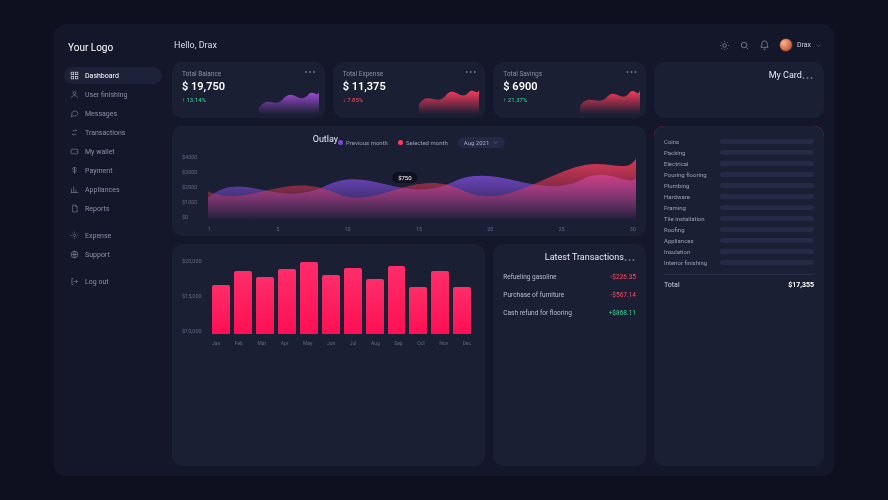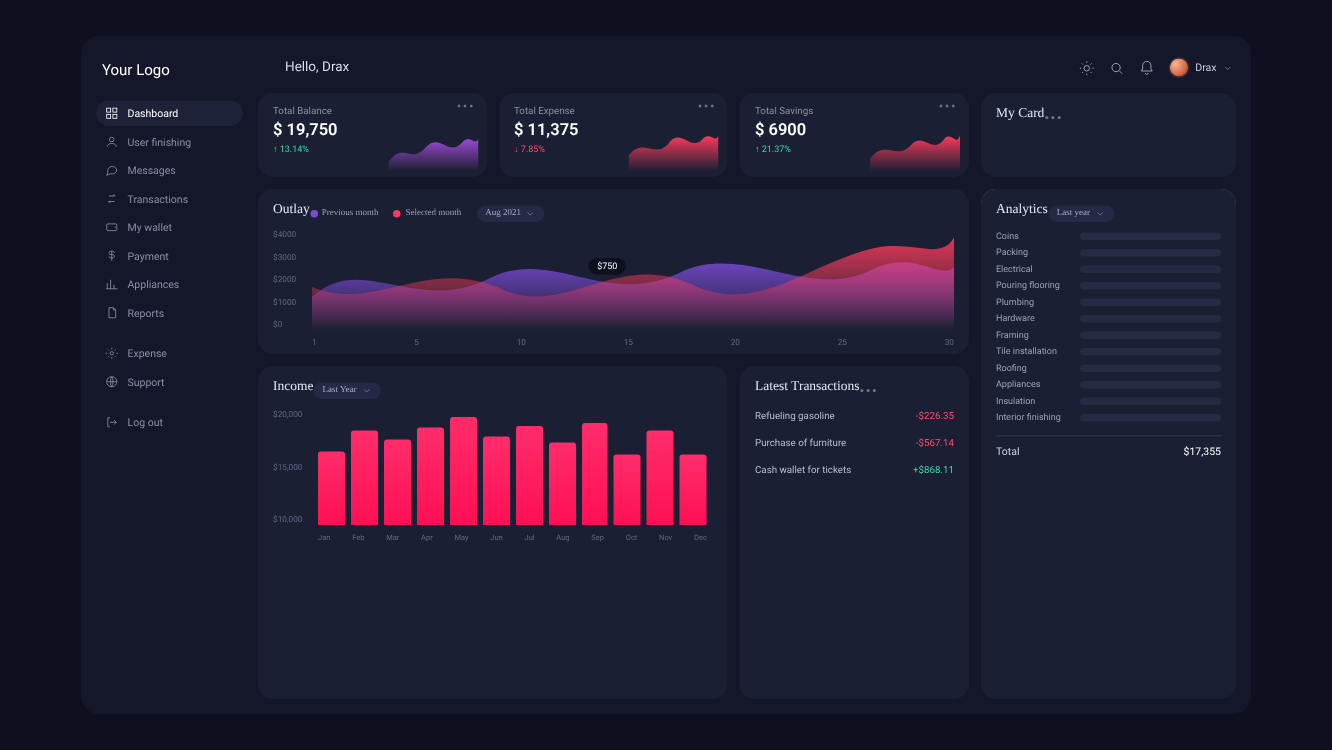--- a/index.html
+++ b/index.html
@@ -30,21 +30,21 @@
     color:#8a90a8; font-size:7px; cursor:pointer;
   }
   .nav-item.active { background:#1e2238; color:#fff; }
   .nav-sep { height: 10px; }
   .nav-icon { width:9px; height:9px; display:inline-flex; align-items:center; justify-content:center; }
   .nav-icon svg { width:9px; height:9px; stroke:#8a90a8; fill:none; stroke-width:1.5; }
   .nav-item.active .nav-icon svg { stroke:#fff; }
 
   
   .main { flex:1; display:flex; flex-direction:column; gap:8px; }
-  .topbar { display:flex; align-items:center; justify-content:space-between; padding: 4px 2px 2px; margin-left: 16px; }
+  .topbar { display:flex; align-items:center; justify-content:space-between; padding: 4px 2px 2px; }
   .greet { font-size:9px; color:#d6dbee; }
   .top-actions { display:flex; align-items:center; gap:8px; }
   .icon-btn { width:12px; height:12px; display:flex; align-items:center; justify-content:center; cursor:pointer; }
   .icon-btn svg { width:11px; height:11px; stroke:#a7adc4; fill:none; stroke-width:1.3; }
   .avatar { width:14px; height:14px; border-radius:50%;
     background: radial-gradient(circle at 30% 30%, #f7b58f, #d76b4b 60%, #6b2f23);
     border:1px solid #3a2b2f; }
   .user-chip { display:flex; align-items:center; gap:4px; font-size:7px; color:#c9cfe0; cursor:pointer; }
   .chev { width:7px; height:7px; }
   .chev svg { width:7px;height:7px; stroke:#8a90a8; fill:none; stroke-width:1.6; }
@@ -87,21 +87,21 @@
   .cc-balance-label { font-size:6px; opacity:.9; }
   .cc-balance { font-size:13px; font-weight:700; margin-top:2px; }
   .cc-number { font-size:6px; letter-spacing:1px; margin-top:6px; opacity:.95;}
   .cc-exp { font-size:5.5px; margin-top:2px; opacity:.9;}
   .cc-brand { position:absolute; right:8px; bottom:6px; font-size:9px; font-weight:700; font-style:italic; letter-spacing:.5px; }
   .cc-chip-icon { position:absolute; right:8px; top:6px; width:14px; height:9px; background:rgba(255,255,255,.85); border-radius:2px; }
   .cc-wave { position:absolute; right:-10px; bottom:-10px; width:80px; height:50px; }
 
   
   #outlay { grid-area: out; }
-  .outlay-head { display:flex; align-items:center; justify-content:flex-start;font-family:Liberation Serif, serif; }
+  .outlay-head { display:flex; align-items:center; justify-content:center; }
   .legend { display:flex; gap:10px; font-size:6px; color:#9aa0bb; }
   .legend-item { display:flex; align-items:center; gap:3px; }
   .dot { width:5px; height:5px; border-radius:50%; }
   .dot.purple { background:#7b4bd6; }
   .dot.red { background:#ff3b5c; }
   .dropdown { display:flex; align-items:center; gap:3px; font-size:6px; color:#a7adc4;
     background:#242945; padding:2px 6px; border-radius:8px; cursor:pointer; }
   .outlay-body { position:relative; height:78px; margin-top:4px; }
   .y-axis { position:absolute; left:0; top:0; bottom:12px; display:flex; flex-direction:column; justify-content:space-between; font-size:5.5px; color:#626887; }
   .x-axis { position:absolute; left:26px; right:0; bottom:0; display:flex; justify-content:space-between; font-size:5.5px; color:#626887; }
@@ -127,23 +127,23 @@
 
   
   #analytics { grid-area: an; grid-row: 2 / span 2; }
   .an-list { display:flex; flex-direction:column; gap:4px; margin-top:4px; }
   .an-row { display:flex; align-items:center; gap:6px; font-size:6px; color:#9aa0bb; }
   .an-label { width:50px; white-space:nowrap; overflow:hidden; text-overflow:ellipsis; }
   .an-bar-bg { flex:1; height:5px; background:#262b45; border-radius:3px; overflow:hidden; }
   .an-bar { height:100%; border-radius:3px;
     background: linear-gradient(90deg,#ff2d6a,#ff7b3b); }
   .an-total { display:flex; justify-content:space-between; margin-top:8px; font-size:7px; color:#c9cfe0; border-top:1px solid #2a2f4a; padding-top:6px;}
-  .an-total .v { font-weight:400; color:#fff;margin-left:40px; }
-
-  .card-head-row { display:flex; align-items:center; justify-content:flex-start;font-family:Liberation Serif, serif;}
+  .an-total .v { font-weight:700; color:#fff;margin-left:40px; }
+
+  .card-head-row { display:flex; align-items:center; justify-content:flex-end;}
 </style>
 </head>
 <body>
 
 <div class="app">
 
   <aside class="sidebar">
     <div class="logo">Your Logo</div>
     <nav class="nav" id="nav-primary">
         <div class="nav-item active">
@@ -408,29 +408,20 @@
               <span>10</span>
               <span>15</span>
               <span>20</span>
               <span>25</span>
               <span>30</span>
             </div>
         </div>
       </div>
 
       <div class="card" id="income">
-        <div class="card-head-row">
-          <div class="section-title">Income</div>
-          <div class="dropdown">
-            <span>Last Year</span>
-            <span class="chev"><svg viewBox="0 0 24 24">
-                  <path d="m6 9 6 6 6-6"></path>
-                </svg></span>
-          </div>
-        </div>
         <div class="income-body">
           <div class="income-y" id="income-y">
               <span>$20,000</span>
               <span>$15,000</span>
               <span>$10,000</span>
             </div>
           <div class="bars" id="income-bars">
               <div class="bar" style="height:65%"></div>
               <div class="bar" style="height:82.5%"></div>
               <div class="bar" style="height:75%"></div>
@@ -469,36 +460,27 @@
         <div id="tx-list">
             <div class="tx-row">
      <span class="tx-name">Refueling gasoline</span>
      <span class="tx-amount neg">-$226.35</span>
    </div>
             <div class="tx-row">
      <span class="tx-name">Purchase of furniture</span>
      <span class="tx-amount neg">-$567.14</span>
    </div>
             <div class="tx-row">
-     <span class="tx-name">Cash wallet for tickets</span>
+     <span class="tx-name">Cash refund for flooring</span>
      <span class="tx-amount pos">+$868.11</span>
    </div>
           </div>
       </div>
 
       <div class="card" id="analytics">
-        <div class="card-head-row">
-          <div class="section-title">Analytics</div>
-          <div class="dropdown">
-            <span>Last year</span>
-            <span class="chev"><svg viewBox="0 0 24 24">
-                  <path d="m6 9 6 6 6-6"></path>
-                </svg></span>
-          </div>
-        </div>
         <div class="an-list" id="an-list">
             <div class="an-row">
      <span class="an-label">Coins</span>
      <span class="an-bar-bg"><span class="an-bar" style="width:90%"></span></span>
    </div>
             <div class="an-row">
      <span class="an-label">Packing</span>
      <span class="an-bar-bg"><span class="an-bar" style="width:82%"></span></span>
    </div>
             <div class="an-row">

